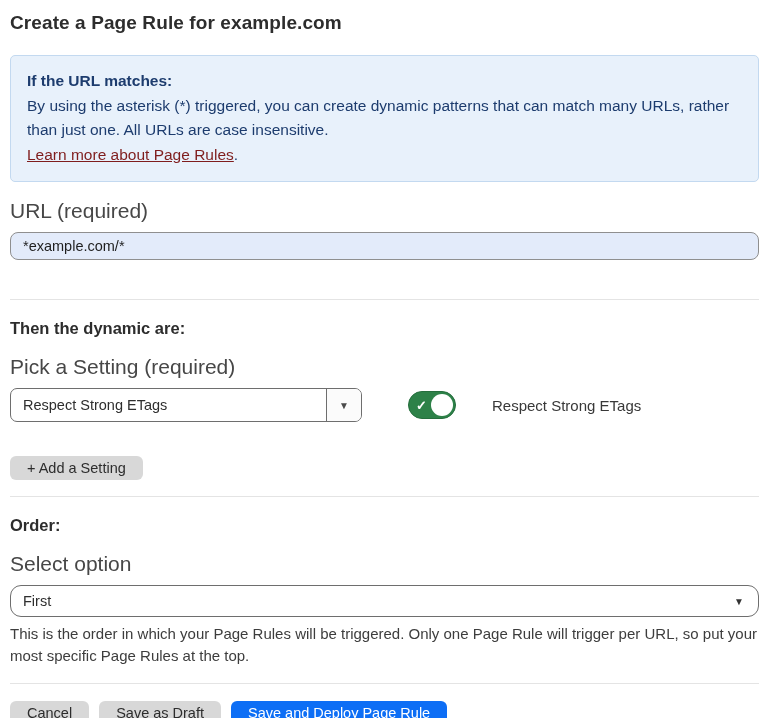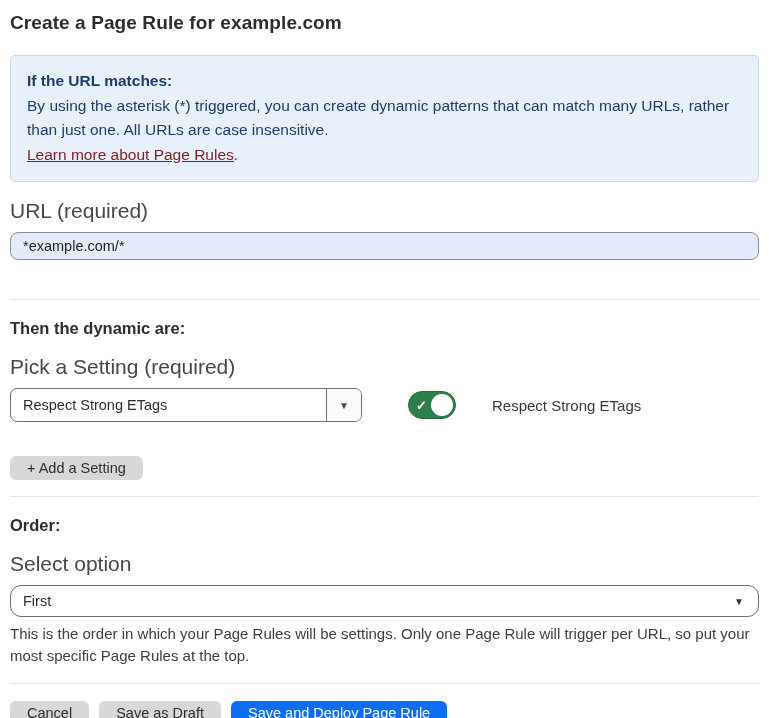--- a/index.html
+++ b/index.html
@@ -227,21 +227,21 @@
 
 <div class="section-heading">Order:</div>
 
 <div class="field-label">Select option</div>
 
 <div class="order-select">
   <span>First</span>
   <span class="chevron">▼</span>
 </div>
 
-<div class="help-text">This is the order in which your Page Rules will be settings. Only one Page Rule will trigger per URL, so put your most specific Page Rules at the top.</div>
+<div class="help-text">This is the order in which your Page Rules will be triggered. Only one Page Rule will trigger per URL, so put your most specific Page Rules at the top.</div>
 
 <hr class="divider divider-3">
 
 <div class="footer-buttons">
   <button class="btn btn-gray">Cancel</button>
   <button class="btn btn-gray">Save as Draft</button>
   <button class="btn btn-blue">Save and Deploy Page Rule</button>
 </div>
 
 

